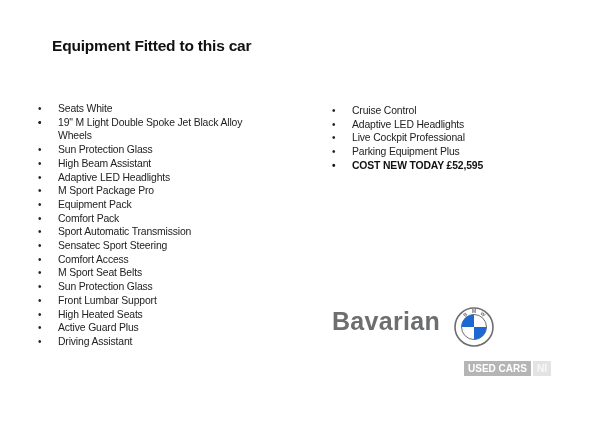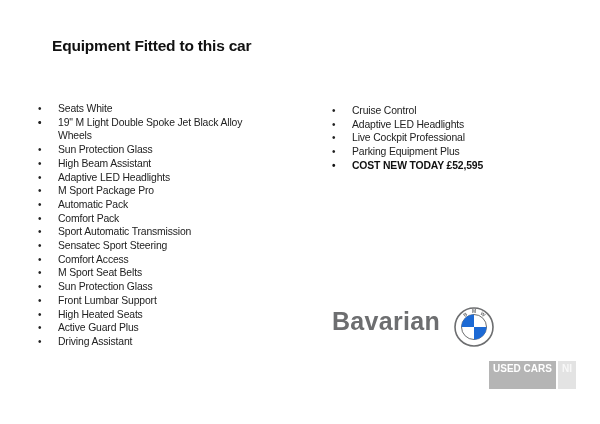--- a/index.html
+++ b/index.html
@@ -23,40 +23,40 @@
   }
   ul.list li.bold { font-weight: bold; color: #111; }
   .logo {
     position: absolute; left: 332px; top: 307px; display: flex; 
   }
   .brand {
     font-size: 25px; font-weight: bold; color: #6d6e70; letter-spacing: 0.3px;
   }
   .bmw { margin-left: 14px; width: 40px; height: 40px; }
   .badge {
-    position: absolute; left: 464px; top: 361px; display: flex; height: 28px;
-    font-size: 10px; font-weight: bold; color: #fff; margin-left: 25px;
+    position: absolute; left: 464px; top: 361px; display: flex; height: 15px;
+    font-size: 10px; font-weight: bold; color: #fff;
   }
   .badge .used { background: #b5b5b5; padding: 0 4px; line-height: 15px; }
   .badge .ni { background: #e3e3e3; color: #f8f8f8; padding: 0 4px; line-height: 15px; margin-left: 2px; }
 </style>
 </head>
 <body>
 
 <div class="title">Equipment Fitted to this car</div>
 
 <ul class="list left">
   <li><span class="bullet">•</span><span>Seats White</span></li>
   <li><span class="bullet">•</span></li>
   <li><span class="bullet">•</span><span>19" M Light Double Spoke Jet Black Alloy Wheels</span></li>
   <li><span class="bullet">•</span><span>Sun Protection Glass</span></li>
   <li><span class="bullet">•</span><span>High Beam Assistant</span></li>
   <li><span class="bullet">•</span><span>Adaptive LED Headlights</span></li>
   <li><span class="bullet">•</span><span>M Sport Package Pro</span></li>
-  <li><span class="bullet">•</span><span>Automatic Pack</span></li>
+  <li><span class="bullet">•</span><span>Equipment Pack</span></li>
   <li><span class="bullet">•</span><span>Comfort Pack</span></li>
   <li><span class="bullet">•</span><span>Sport Automatic Transmission</span></li>
   <li><span class="bullet">•</span><span>Sensatec Sport Steering</span></li>
   <li><span class="bullet">•</span><span>Comfort Access</span></li>
   <li><span class="bullet">•</span><span>M Sport Seat Belts</span></li>
   <li><span class="bullet">•</span><span>Sun Protection Glass</span></li>
   <li><span class="bullet">•</span><span>Front Lumbar Support</span></li>
   <li><span class="bullet">•</span><span>High Heated Seats</span></li>
   <li><span class="bullet">•</span><span>Active Guard Plus</span></li>
   <li><span class="bullet">•</span><span>Driving Assistant</span></li>

